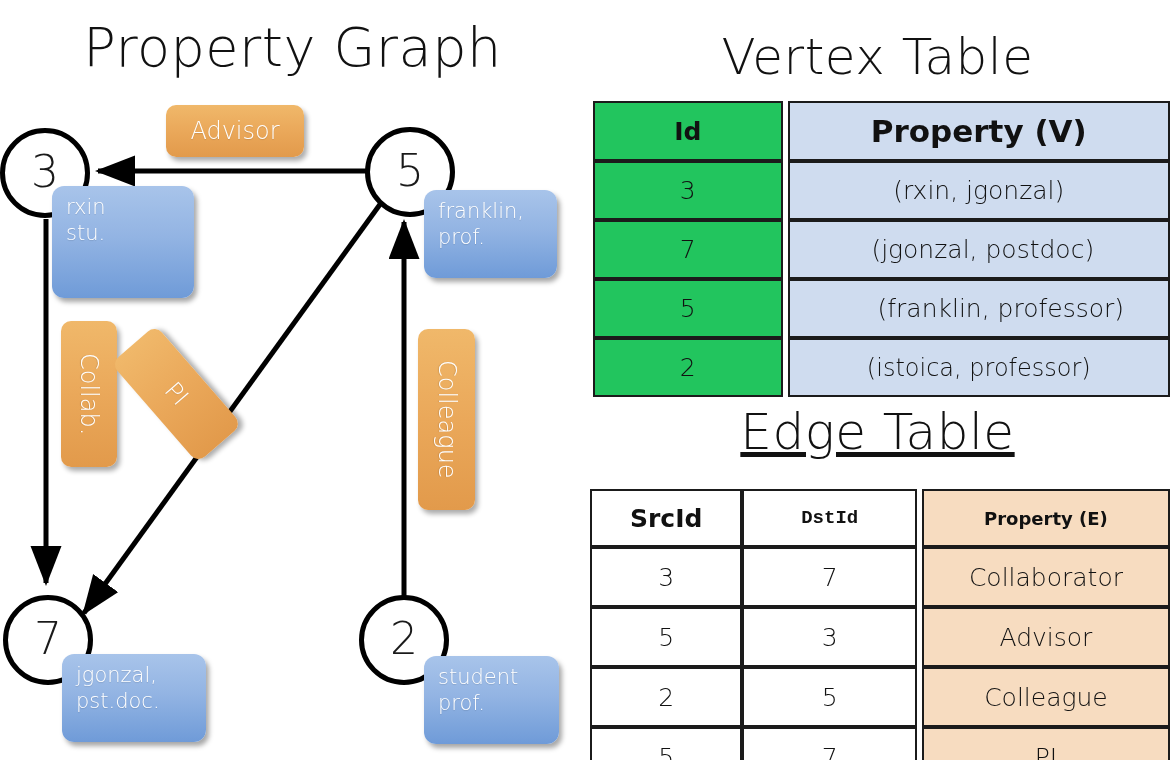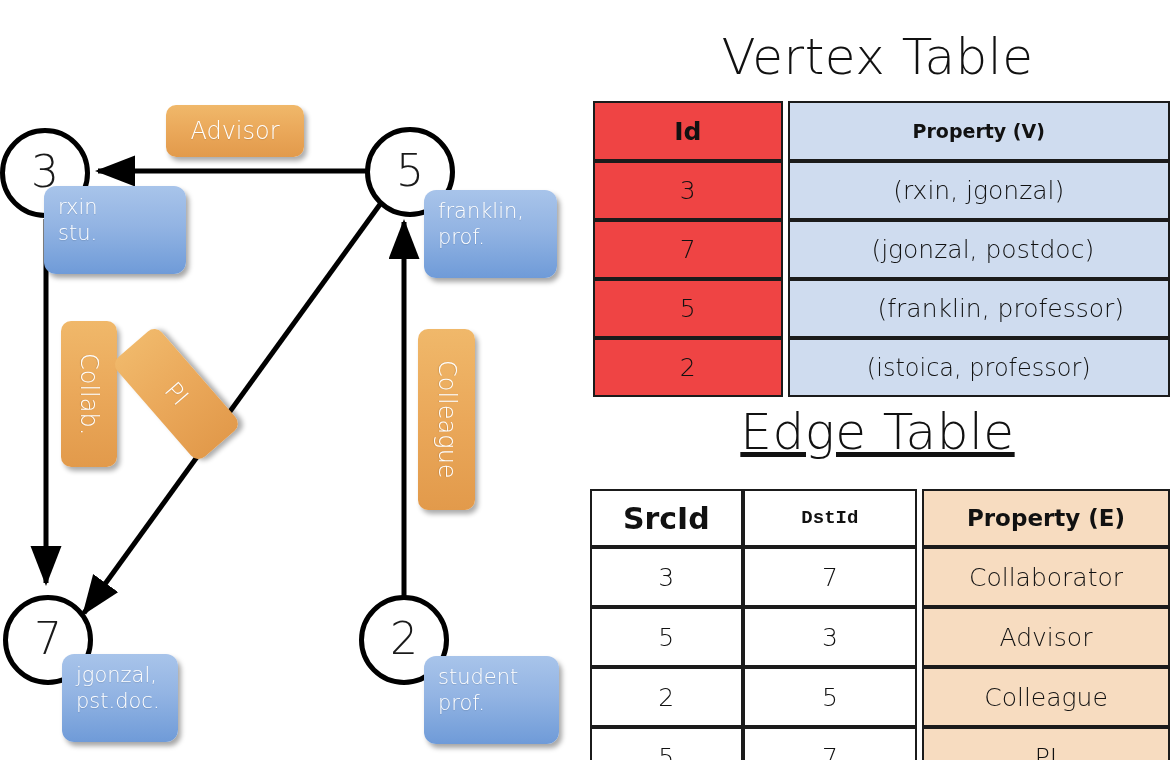--- a/index.html
+++ b/index.html
@@ -85,32 +85,33 @@
     font-family:"DejaVu Sans", sans-serif;
     font-weight:300;
     color:#111;
     text-align:center;
     vertical-align:middle;
     padding:0;
   }
   table.gtbl td.hdr{font-weight:700;}
   td.gap{border:none!important;width:5px;padding:0;background:transparent;}
 
-  .v-id{background:#ef4444;}
+  .v-id{background:#22c55e;}
   .v-prop{background:#cfdcef;}
   .e-id{background:#ffffff;}
   .e-prop{background:#f7dcc0;}
 </style>
 </head>
 <body>
 
 <div id="root">
 
   <div id="graph-panel">
 
+    <div class="big-title" style="left:0;top:16px;width:585px;font-size:54px;">Property Graph</div>
 
     <svg id="graph-svg" viewBox="0 0 585 760" xmlns="http://www.w3.org/2000/svg">
       <defs>
         <marker id="ah" markerWidth="9" markerHeight="9" refX="7.4" refY="3.1" orient="auto" markerUnits="strokeWidth">
           <path d="M0,0 L8,3.1 L0,6.2 z" fill="#000"></path>
         </marker>
       </defs>
 
       <line x1="366" y1="171" x2="98" y2="171" stroke="#000" stroke-width="5" marker-end="url(#ah)"></line>
 
@@ -127,31 +128,31 @@
     <div class="node-circle" style="left:365px;top:127px;">
       <span>5</span>
     </div>
     <div class="node-circle" style="left:3px;top:595px;">
       <span>7</span>
     </div>
     <div class="node-circle" style="left:359px;top:595px;">
       <span>2</span>
     </div>
 
-    <div class="prop-box" style="left:44px;top:186px;width:142px;height:88px;">
+    <div class="prop-box" style="left:52px;top:186px;width:142px;height:112px;">
       <div>rxin</div>
       <div>stu.</div>
     </div>
 
     <div class="prop-box" style="left:424px;top:190px;width:133px;height:88px;">
       <div>franklin,</div>
       <div>prof.</div>
     </div>
 
-    <div class="prop-box" style="left:62px;top:654px;width:116px;height:88px;">
+    <div class="prop-box" style="left:62px;top:654px;width:144px;height:88px;">
       <div>jgonzal,</div>
       <div>pst.doc.</div>
     </div>
 
     <div class="prop-box" style="left:424px;top:656px;width:135px;height:88px;">
       <div>student</div>
       <div>prof.</div>
     </div>
 
     <div class="edge-label" style="left:166px;top:105px;width:138px;height:52px;font-size:24px;">
@@ -173,21 +174,21 @@
   </div>
 
   <div class="big-title" style="left:585px;top:14px;width:585px;font-size:50px;margin-top:14px;">Vertex Table</div>
 
   <div class="tbl-wrap" style="left:593px;top:101px;">
     <table class="gtbl">
       <tbody>
         <tr>
           <td class="v-id hdr" style="width:186px;height:56px;font-size:25px;">Id</td>
           <td class="gap"></td>
-          <td class="v-prop hdr" style="width:379px;height:56px;font-size:19px;">Property (V)</td>
+          <td class="v-prop hdr" style="width:379px;height:56px;font-size:31px;">Property (V)</td>
         </tr>
         <tr>
           <td class="v-id" style="height:55px;font-size:25px;">3</td>
           <td class="gap"></td>
           <td class="v-prop" style="height:55px;font-size:25px;">(rxin, jgonzal)</td>
         </tr>
         <tr>
           <td class="v-id" style="height:55px;font-size:25px;">7</td>
           <td class="gap"></td>
           <td class="v-prop" style="height:55px;font-size:25px;padding-left:8px;">(jgonzal, postdoc)</td>
@@ -205,24 +206,24 @@
       </tbody>
     </table>
   </div>
 
   <div class="big-title" style="left:585px;top:403px;width:585px;font-size:50px;text-decoration:underline;">Edge Table</div>
 
   <div class="tbl-wrap" style="left:590px;top:489px;">
     <table class="gtbl">
       <tbody>
         <tr>
-          <td class="e-id hdr" style="width:150px;height:54px;font-size:30px;">SrcId</td>
+          <td class="e-id hdr" style="width:150px;height:54px;font-size:25px;">SrcId</td>
           <td class="e-id hdr" style="width:173px;height:54px;font-size:19px;font-family:Liberation Mono, monospace;">DstId</td>
           <td class="gap"></td>
-          <td class="e-prop hdr" style="width:246px;height:54px;font-size:23px;">Property (E)</td>
+          <td class="e-prop hdr" style="width:246px;height:54px;font-size:18px;">Property (E)</td>
         </tr>
         <tr>
           <td class="e-id" style="height:56px;font-size:25px;">3</td>
           <td class="e-id" style="height:56px;font-size:25px;">7</td>
           <td class="gap"></td>
           <td class="e-prop" style="height:56px;font-size:25px;">Collaborator</td>
         </tr>
         <tr>
           <td class="e-id" style="height:56px;font-size:25px;">5</td>
           <td class="e-id" style="height:56px;font-size:25px;">3</td>

